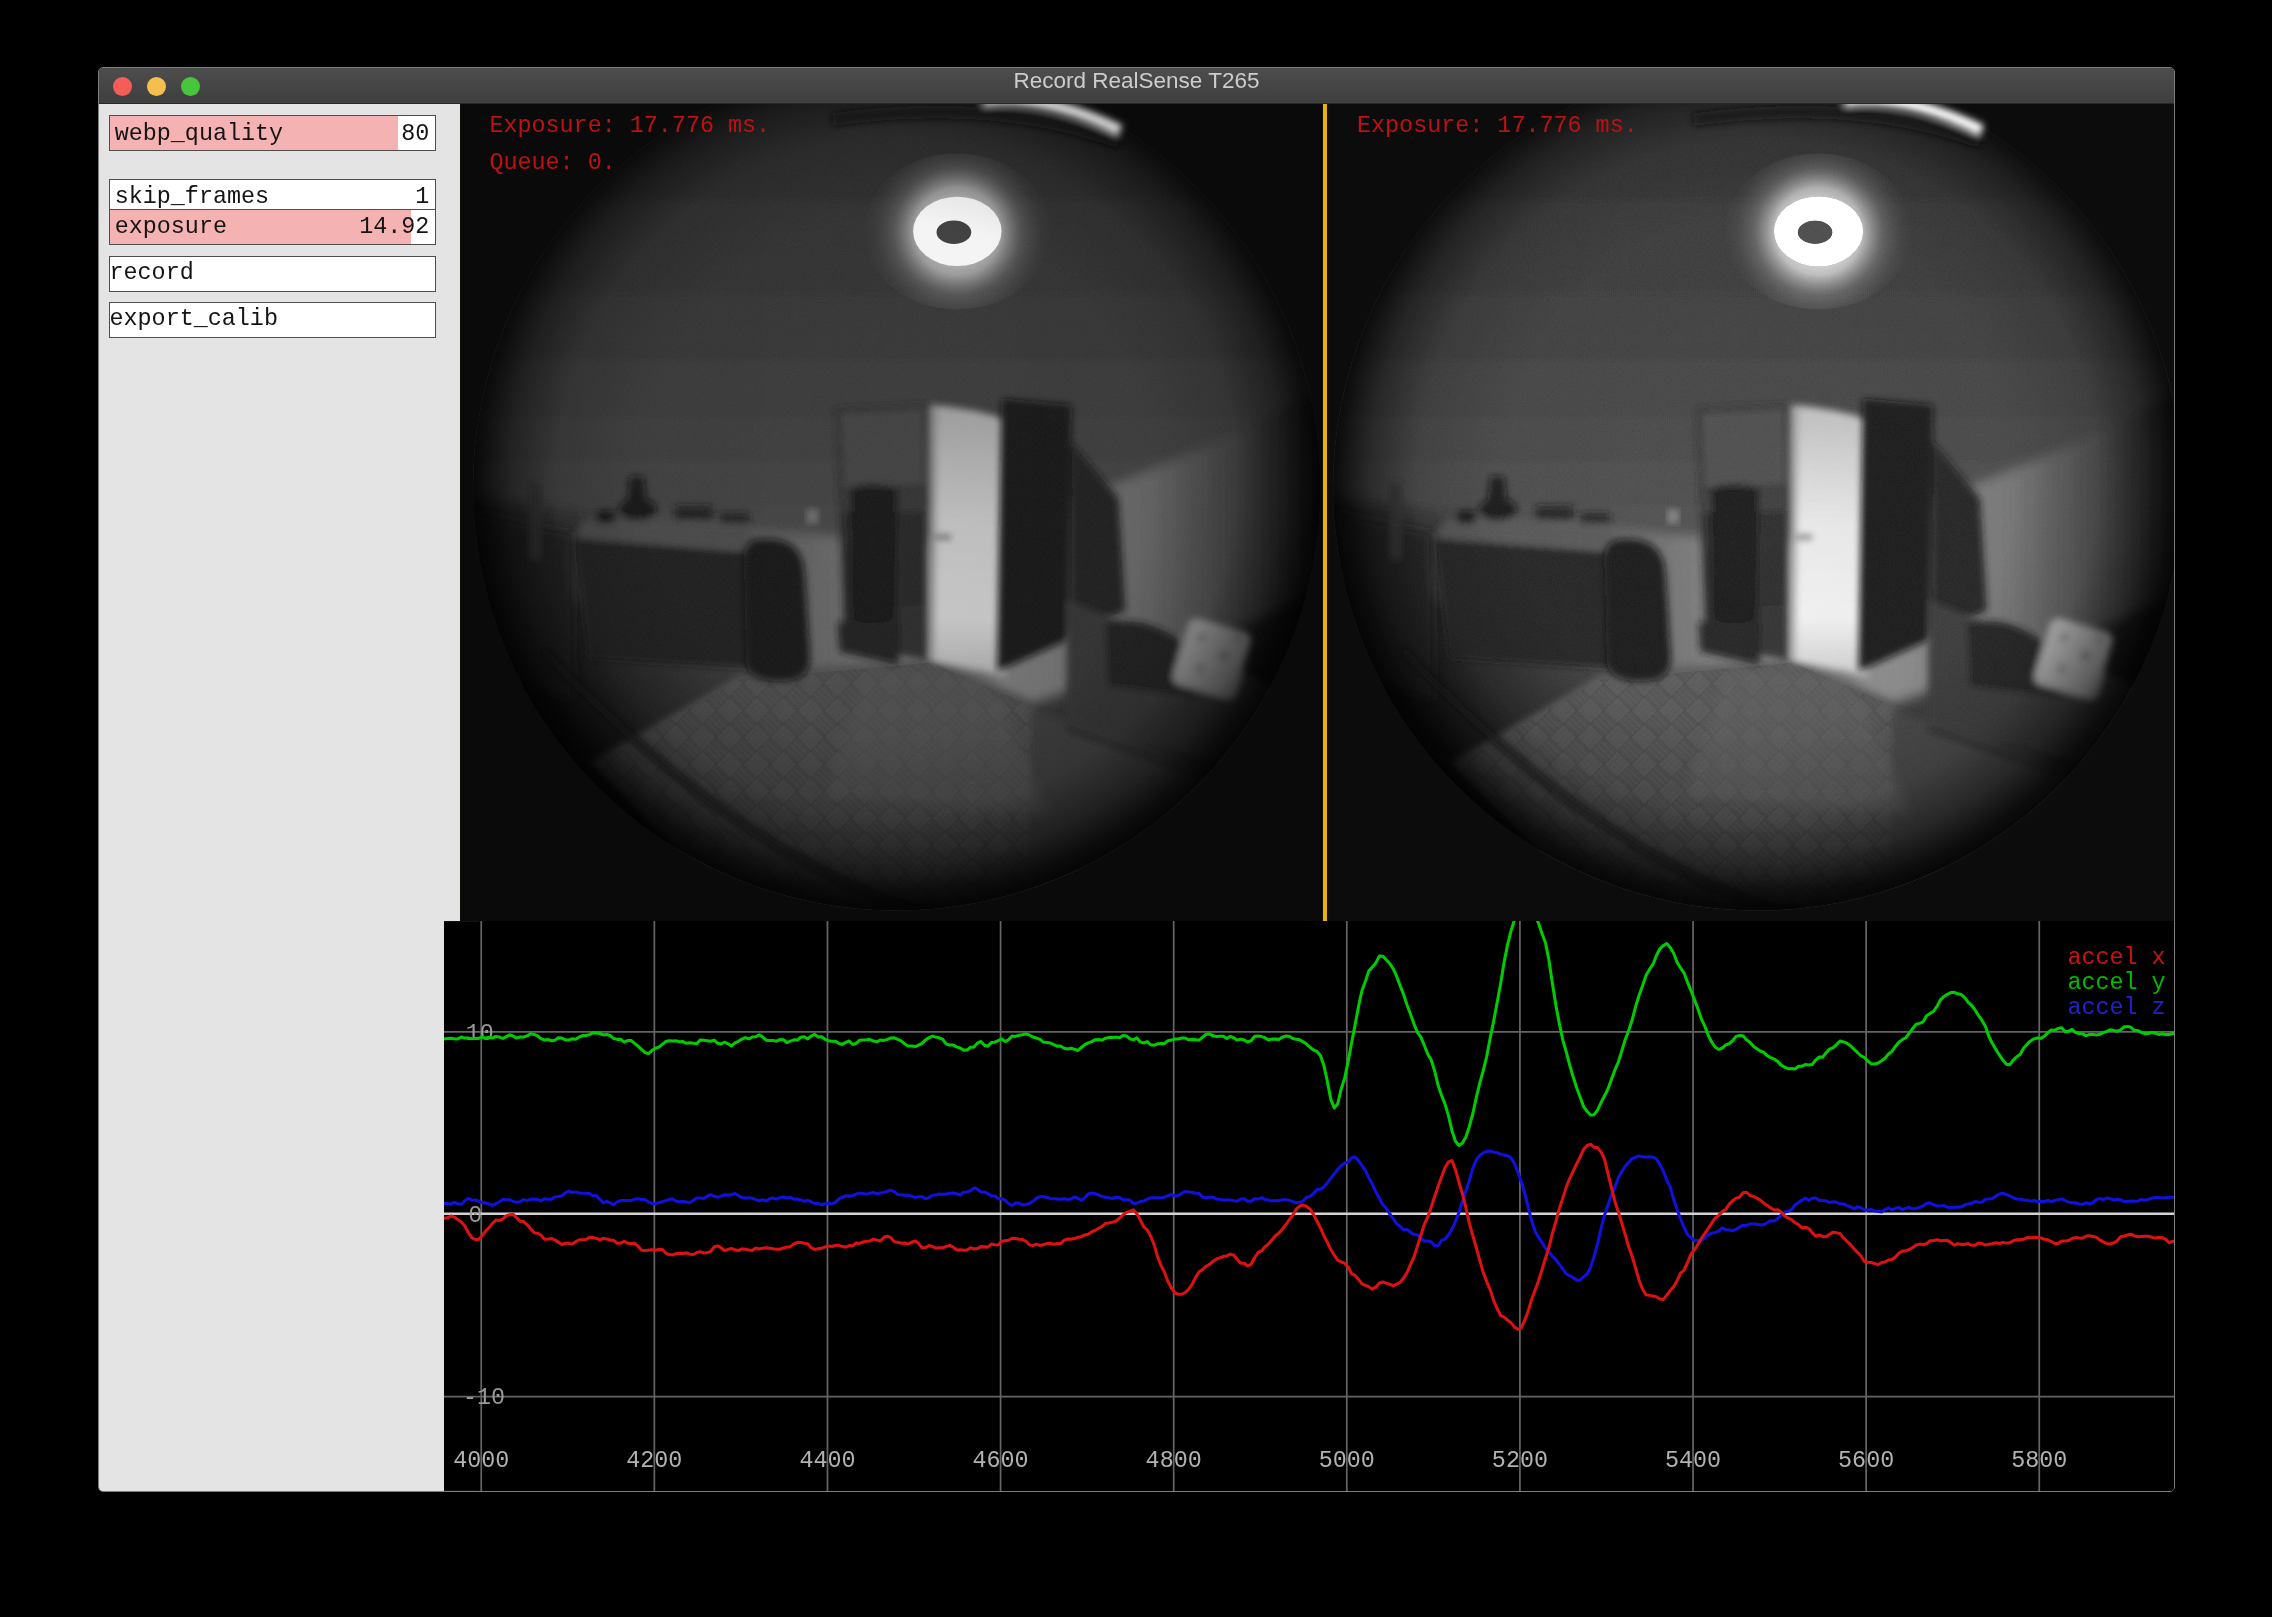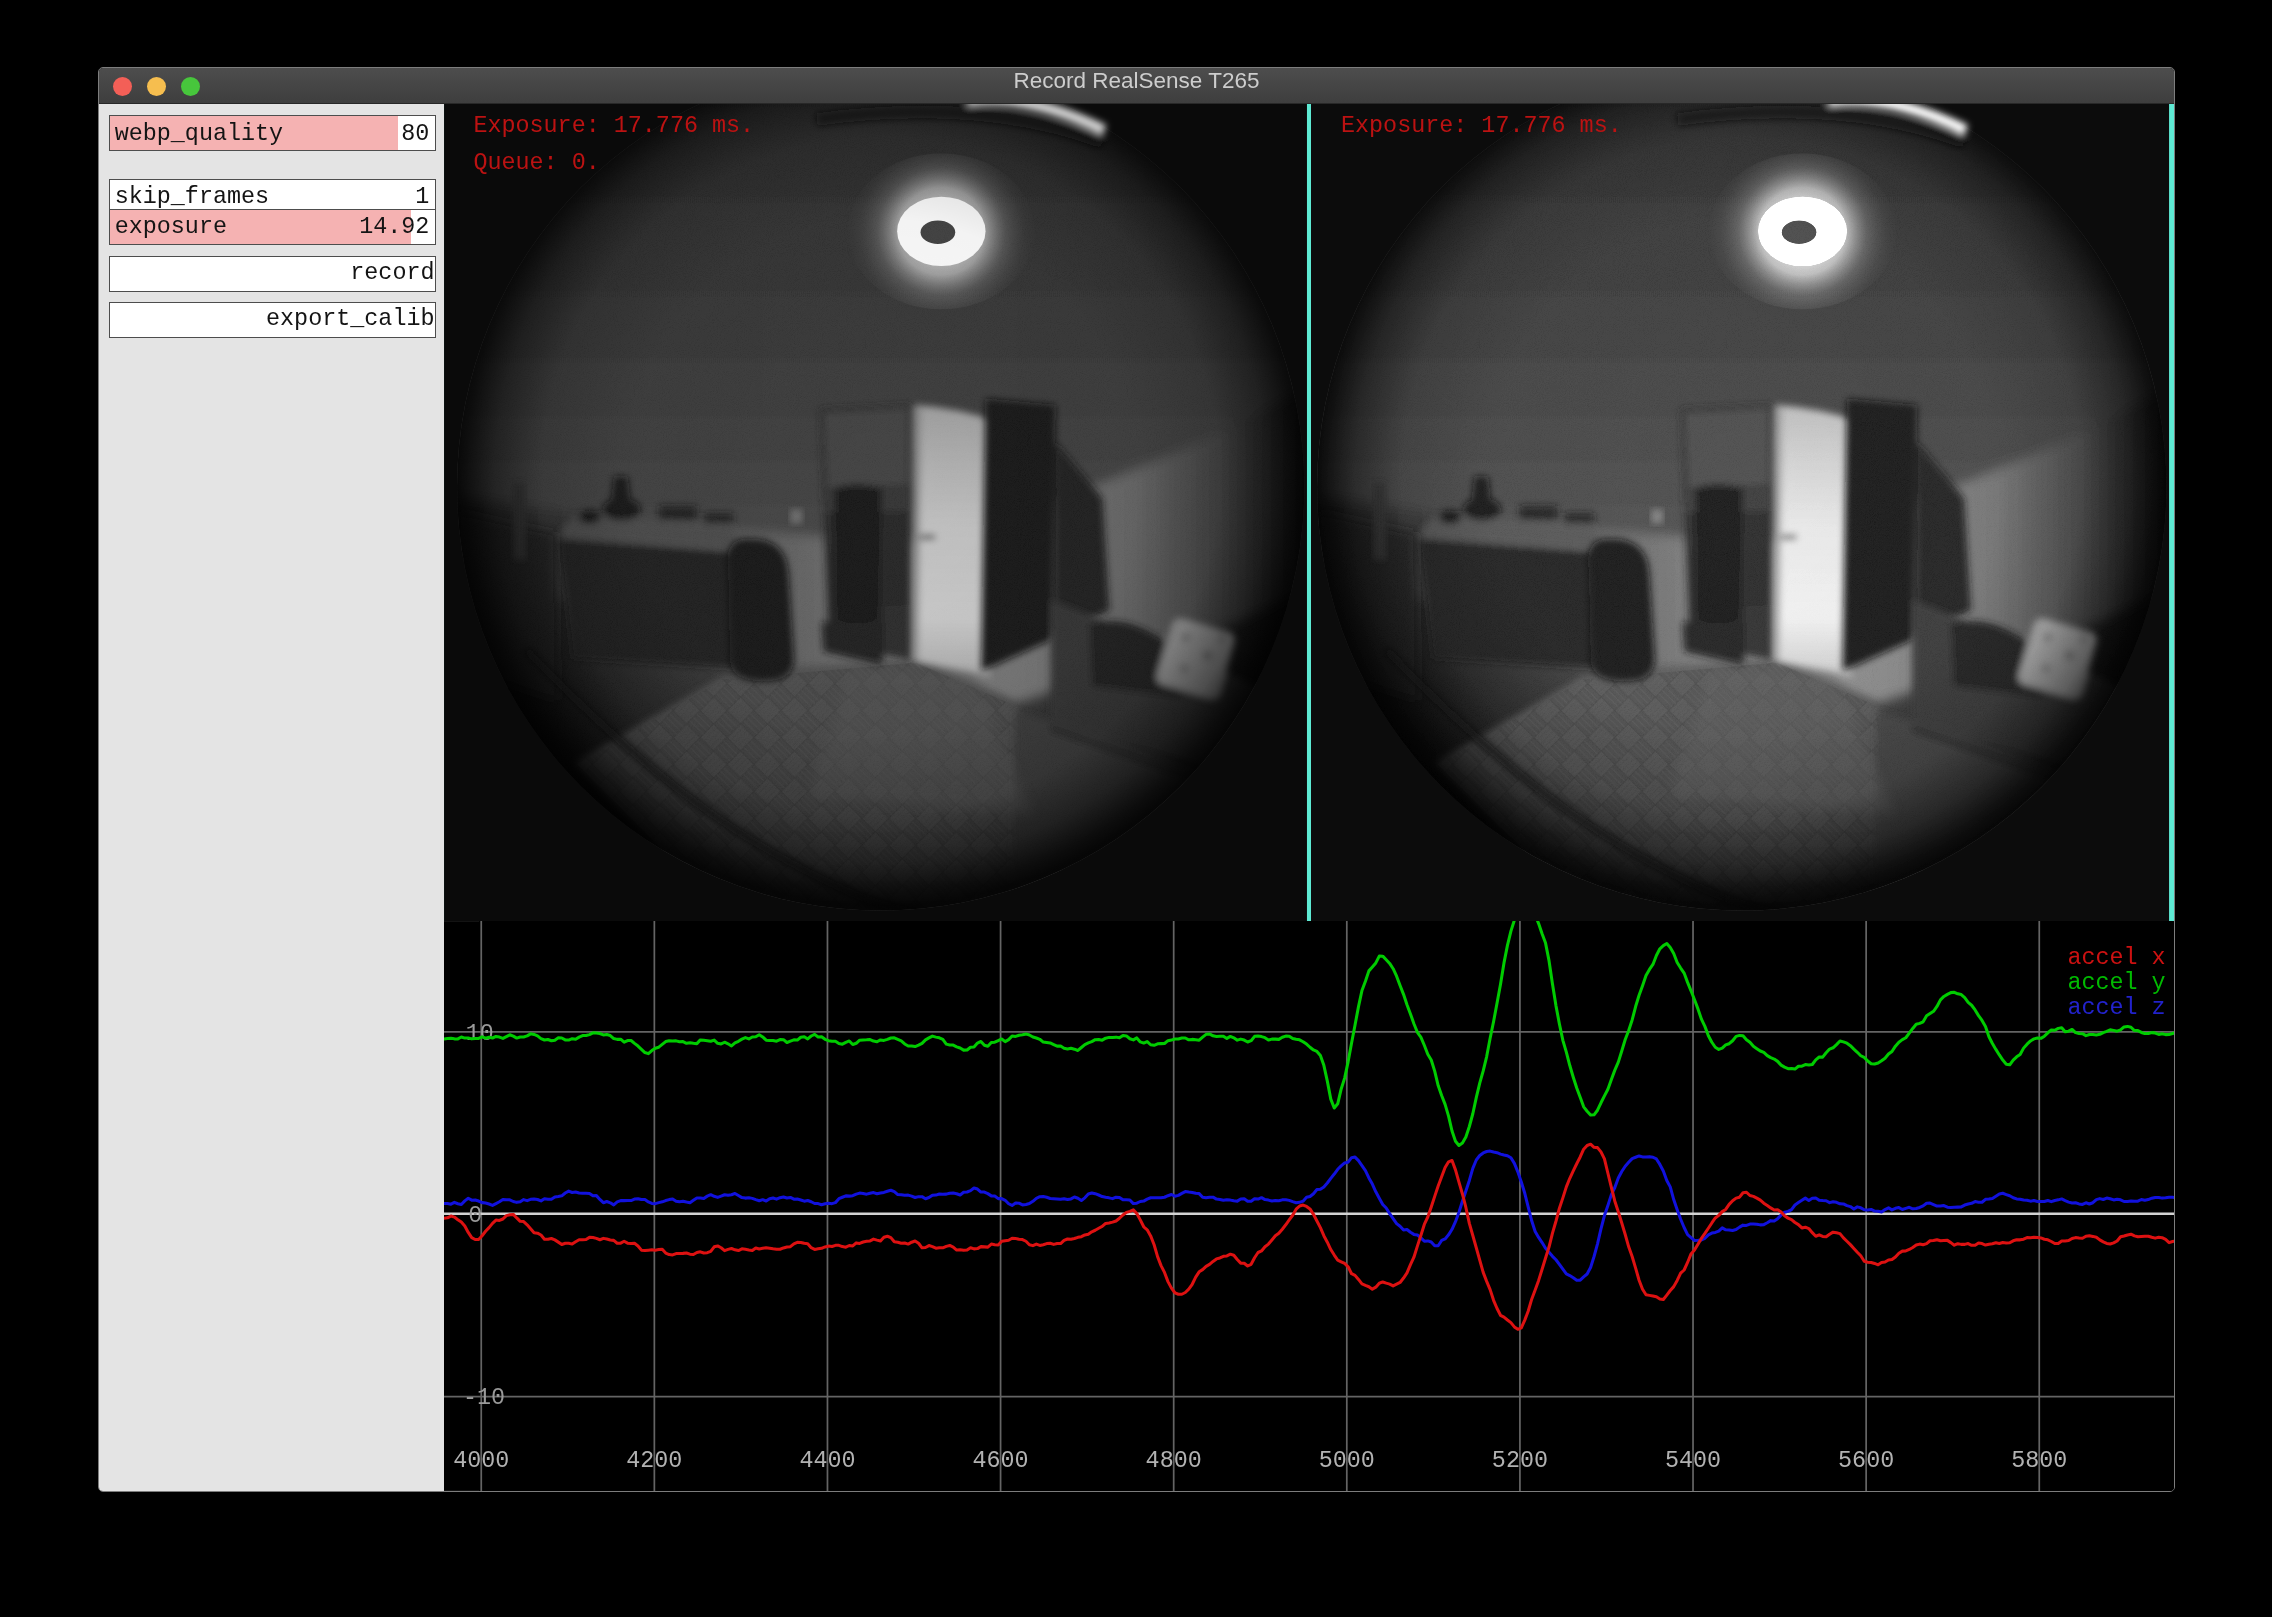--- a/index.html
+++ b/index.html
@@ -7,22 +7,22 @@
 #tb{position:absolute;left:0;top:0;width:100%;height:36px;
  background:linear-gradient(#4d4d4d,#3e3e3e);border-bottom:0.9px solid #282828}
 .lt{position:absolute;top:8.7px;width:19px;height:19px;border-radius:50%}
 #tb span{display:block;text-align:center;line-height:36px;font:22.5px "Liberation Sans",sans-serif;color:#cdcdcd}
 #side{position:absolute;left:0;top:36px;width:380px;height:1388px;background:#e4e4e4}
 .fld{position:absolute;left:9.5px;width:327px;height:36px;background:#fff;border:1.7px solid #4d4d4d;
  font:23.4px "Liberation Mono",monospace;color:#141414;overflow:hidden}
 .fill{position:absolute;left:0;top:0;height:100%;background:#f5b2b2}
 .lab{position:absolute;left:5.2px;top:4.3px}
 .val{position:absolute;right:5.2px;top:4.3px}
-.btn{text-align:right;line-height:33px}
-#cams{position:absolute;left:345px;top:36px;width:1732px;height:817px;background:#5eead4}
+.btn{text-align:left;line-height:33px}
+#cams{position:absolute;left:361px;top:36px;width:1732px;height:817px;background:#eab308}
 #cam2{filter:brightness(1.22)}
 .otext{position:absolute;font:23.4px "Liberation Mono",monospace;color:#bc1212;line-height:37px;white-space:pre}
 #plot{position:absolute;left:345px;top:853px}
 #plot text{font:27px "Liberation Mono",monospace}
 </style></head><body>
 <div id="win">
  <div id="tb">
   <i class="lt" style="left:14px;background:#f35f57"></i>
   <i class="lt" style="left:48px;background:#f6be4f"></i>
   <i class="lt" style="left:82px;background:#47c63c"></i>

